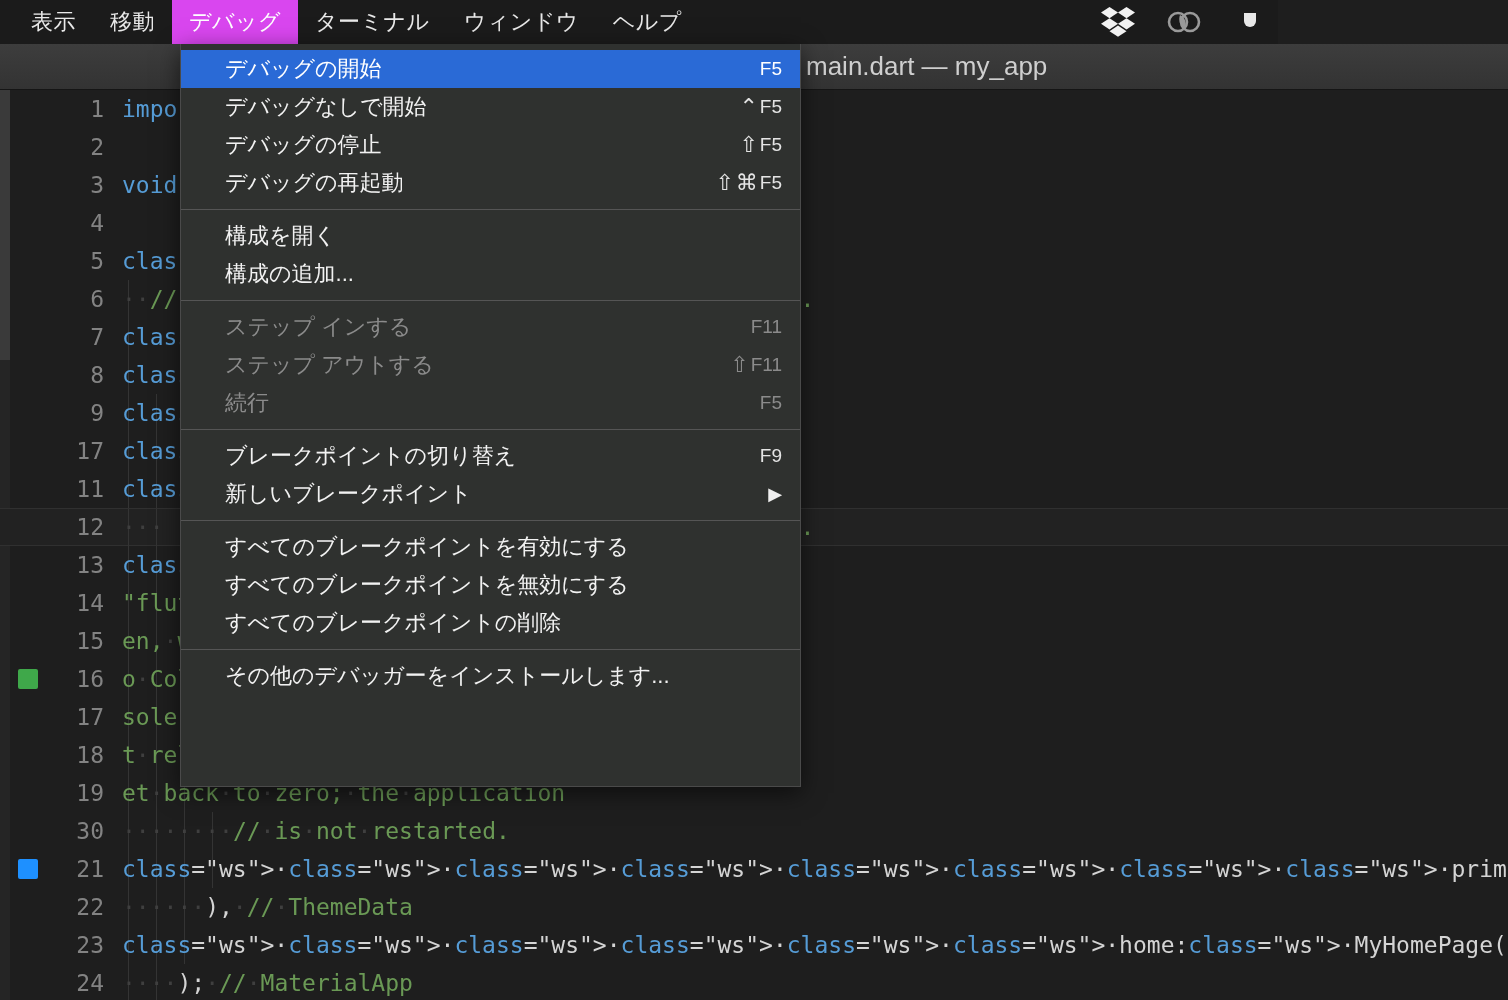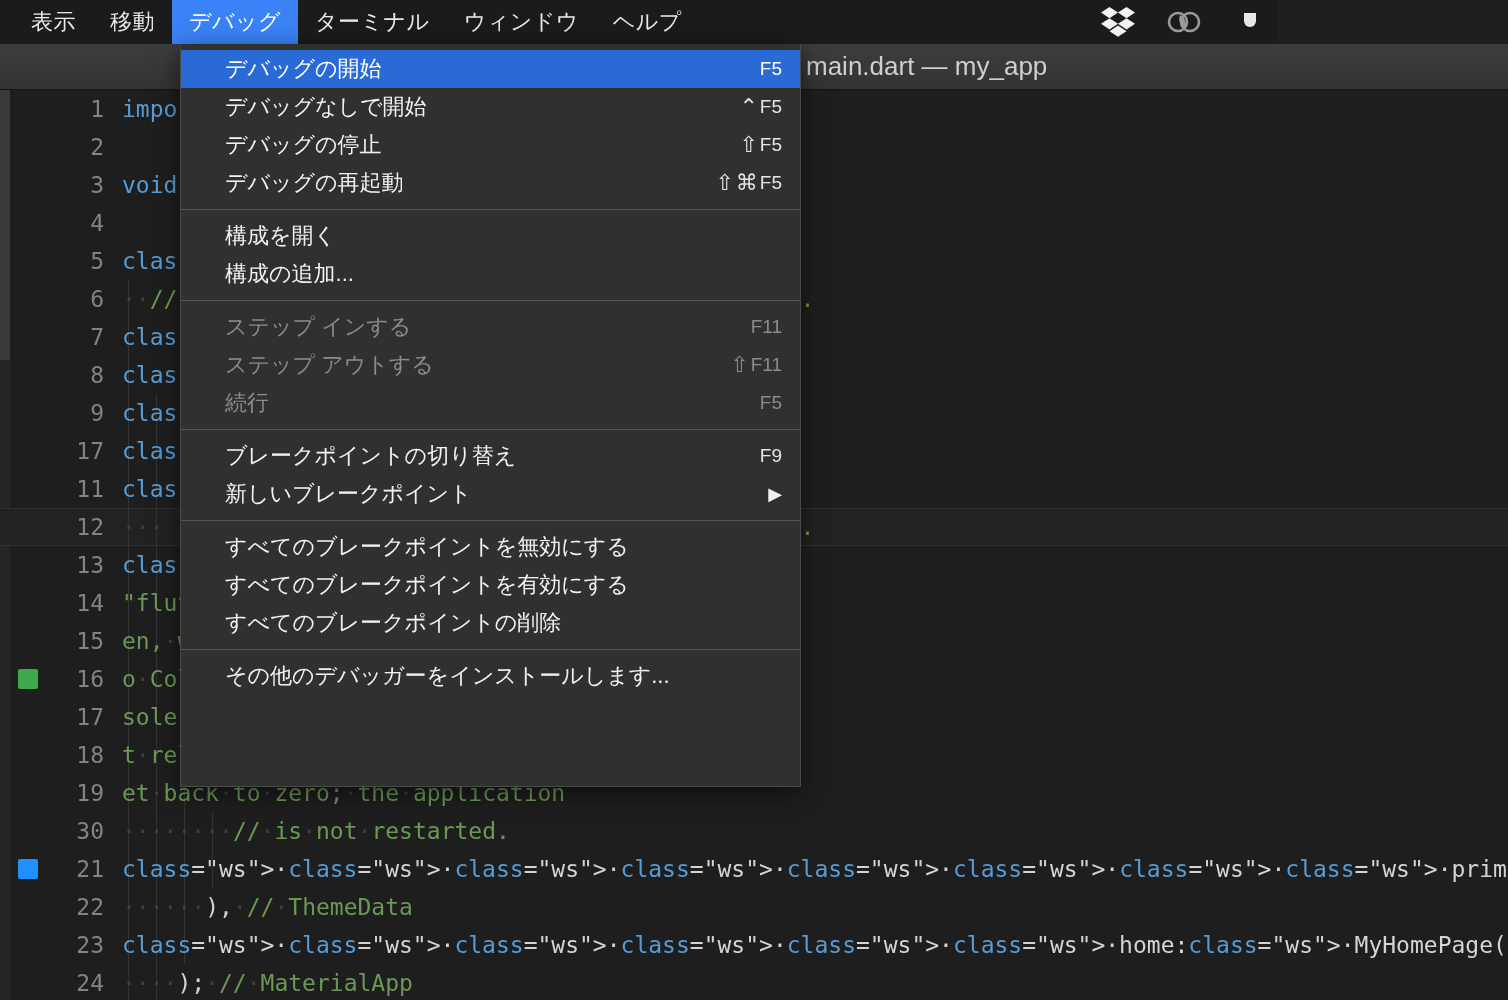--- a/index.html
+++ b/index.html
@@ -8,21 +8,21 @@
 
   
   #menubar{
     position:absolute; left:0; top:0; width:1278px; height:44px;
     background:#1b1b1b; display:flex; align-items:center;
   }
   .mb-item{
     height:44px; display:flex; align-items:center; padding:0 17px;
     font-size:22px; color:#e9e9e9; letter-spacing:.5px; white-space:nowrap;
   }
-  .mb-item.active{ background:#3b82f6; color:#fff; }
+  .mb-item.active{ background:#d946ef; color:#fff; }
   #mb-right{ margin-left:auto; display:flex; align-items:center; gap:26px; padding-right:8px; }
   .tray-ico{ width:40px; height:36px; display:flex; align-items:center; justify-content:center; }
 
   
   #titlebar{
     position:absolute; left:0; top:44px; width:1508px; height:46px;
     background:linear-gradient(#3d3d3d,#333333);
     border-bottom:1px solid #151515;
     display:flex; align-items:center;
   }
@@ -343,25 +343,25 @@
       <span class="sc">
         <span>F9</span>
       </span>
     </div>
     <div class="mi">
       <span>新しいブレークポイント</span>
       <span class="arrow">▶</span>
     </div>
     <div class="sep"></div>
     <div class="mi">
+      <span>すべてのブレークポイントを有効にする</span>
+    </div>
+    <div class="mi">
       <span>すべてのブレークポイントを無効にする</span>
     </div>
     <div class="mi">
-      <span>すべてのブレークポイントを有効にする</span>
-    </div>
-    <div class="mi">
       <span>すべてのブレークポイントの削除</span>
     </div>
     <div class="sep"></div>
     <div class="mi">
       <span>その他のデバッガーをインストールします...</span>
     </div>
   </div>
 
 </body></html>

